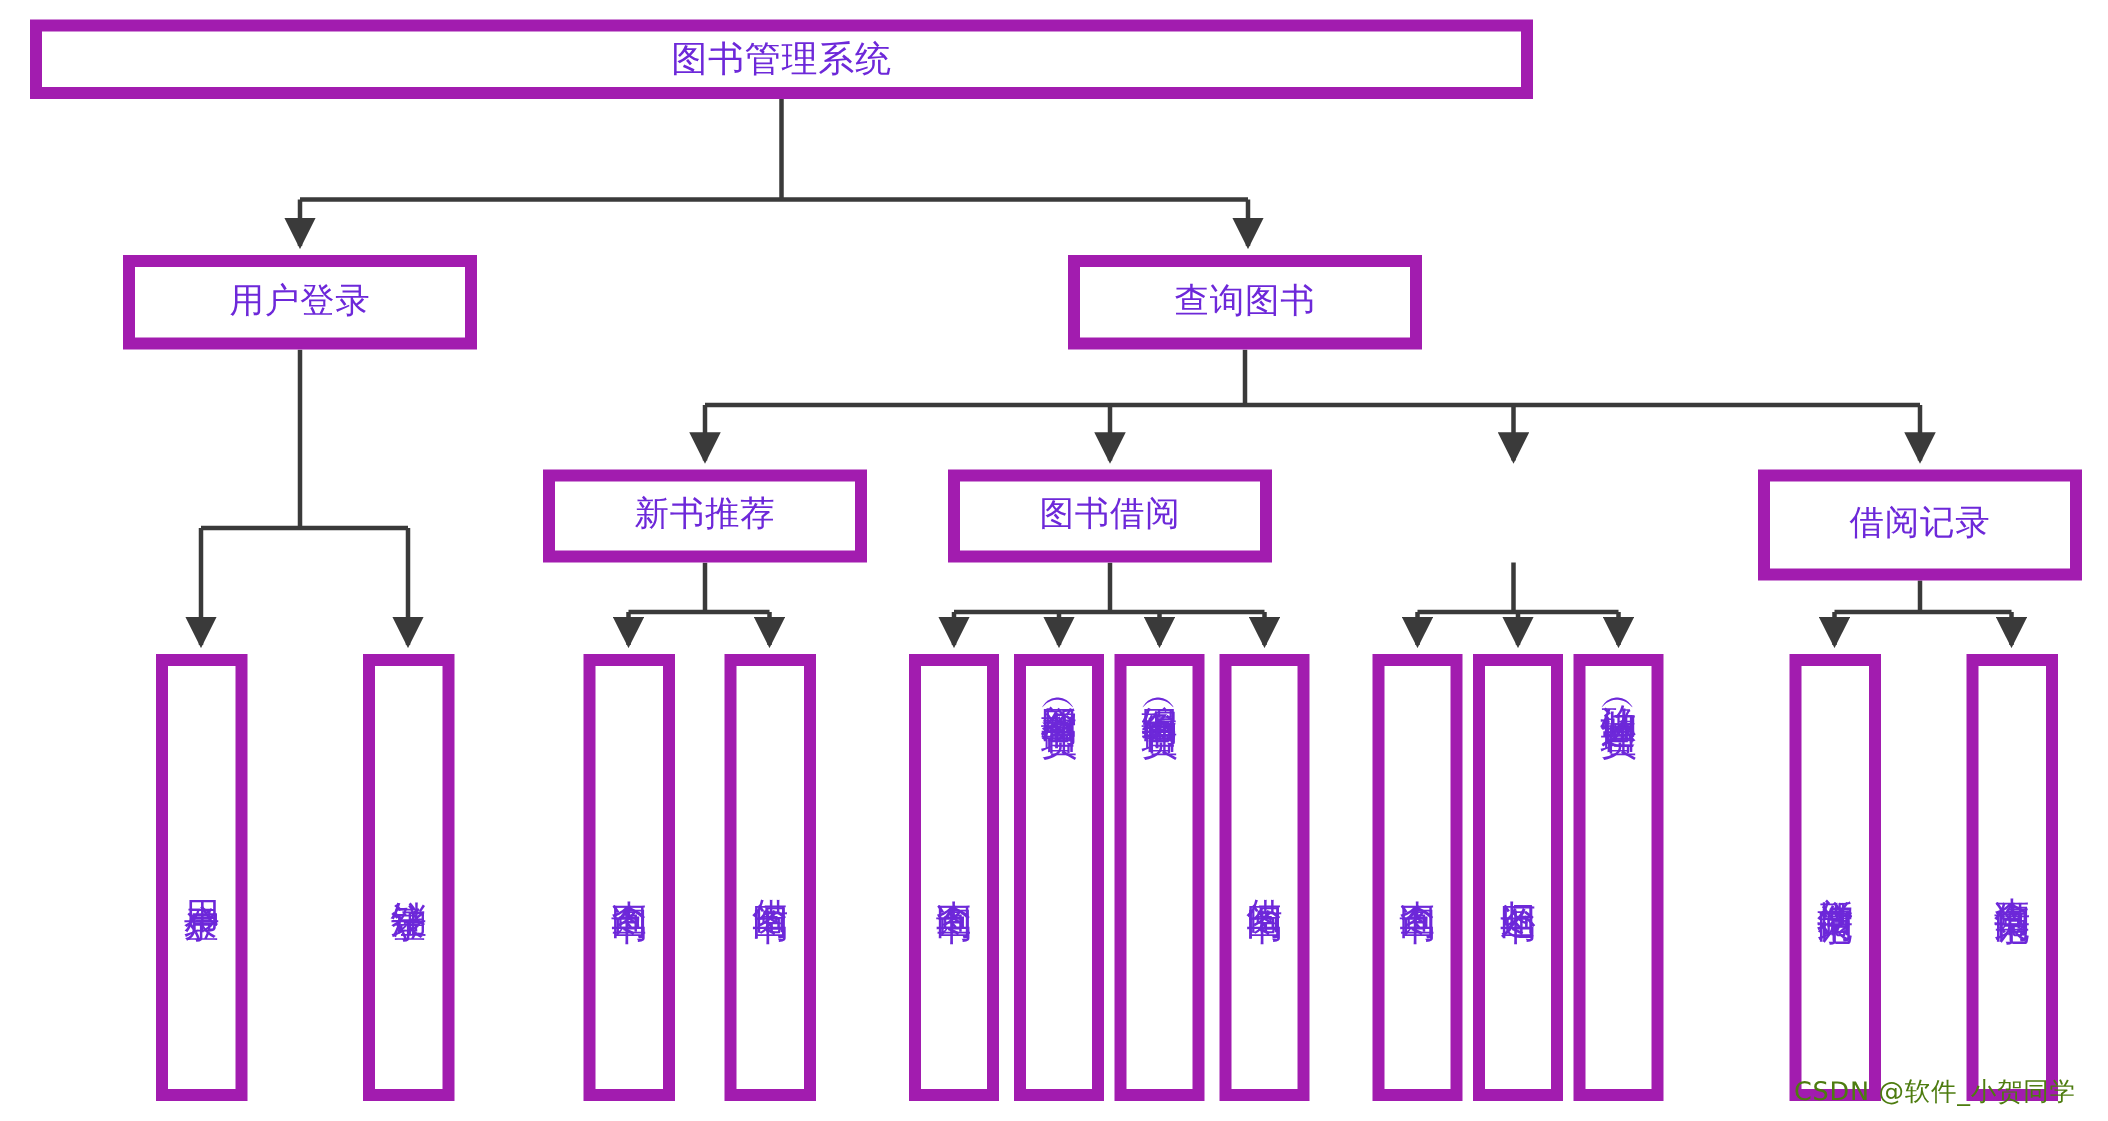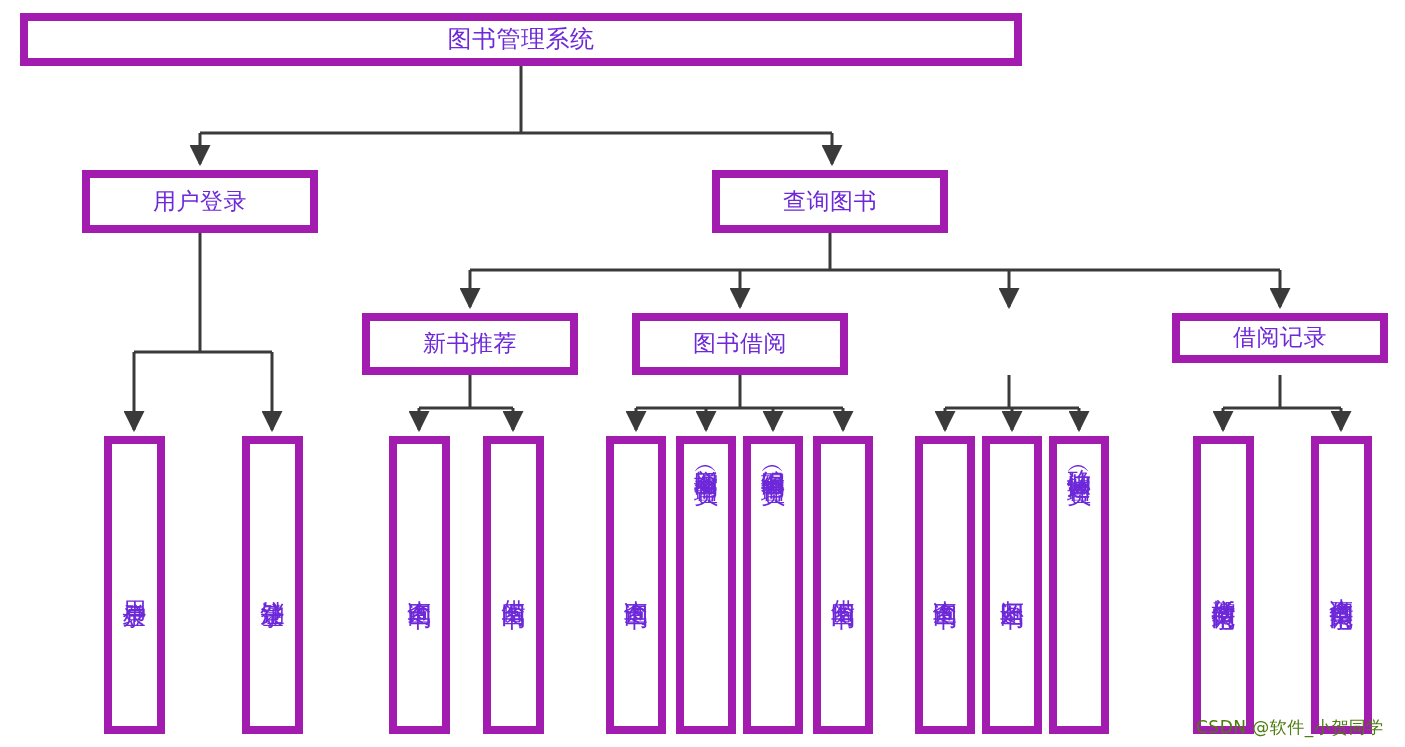--- a/index.html
+++ b/index.html
@@ -141,21 +141,21 @@
   <div class="node h" style="left:712px; top:170px; width:236px; height:63px;">
     <span class="label">查询图书</span>
   </div>
 
   <div class="node h" style="left:632px; top:313px; width:216px; height:62px;">
     <span class="label">图书借阅</span>
   </div>
   <div class="node h" style="left:362px; top:313px; width:216px; height:62px;">
     <span class="label">新书推荐</span>
   </div>
-  <div class="node h" style="left:1172px; top:313px; width:216px; height:50px;">
+  <div class="node h" style="left:1172px; top:313px; width:216px; height:74px;">
     <span class="label">借阅记录</span>
   </div>
 
   <div class="node v" style="left:104px; top:436px; width:61px; height:298px;">
     <span class="label">用户登录</span>
   </div>
   <div class="node v" style="left:242px; top:436px; width:61px; height:298px;">
     <span class="label">注销登录</span>
   </div>
 

